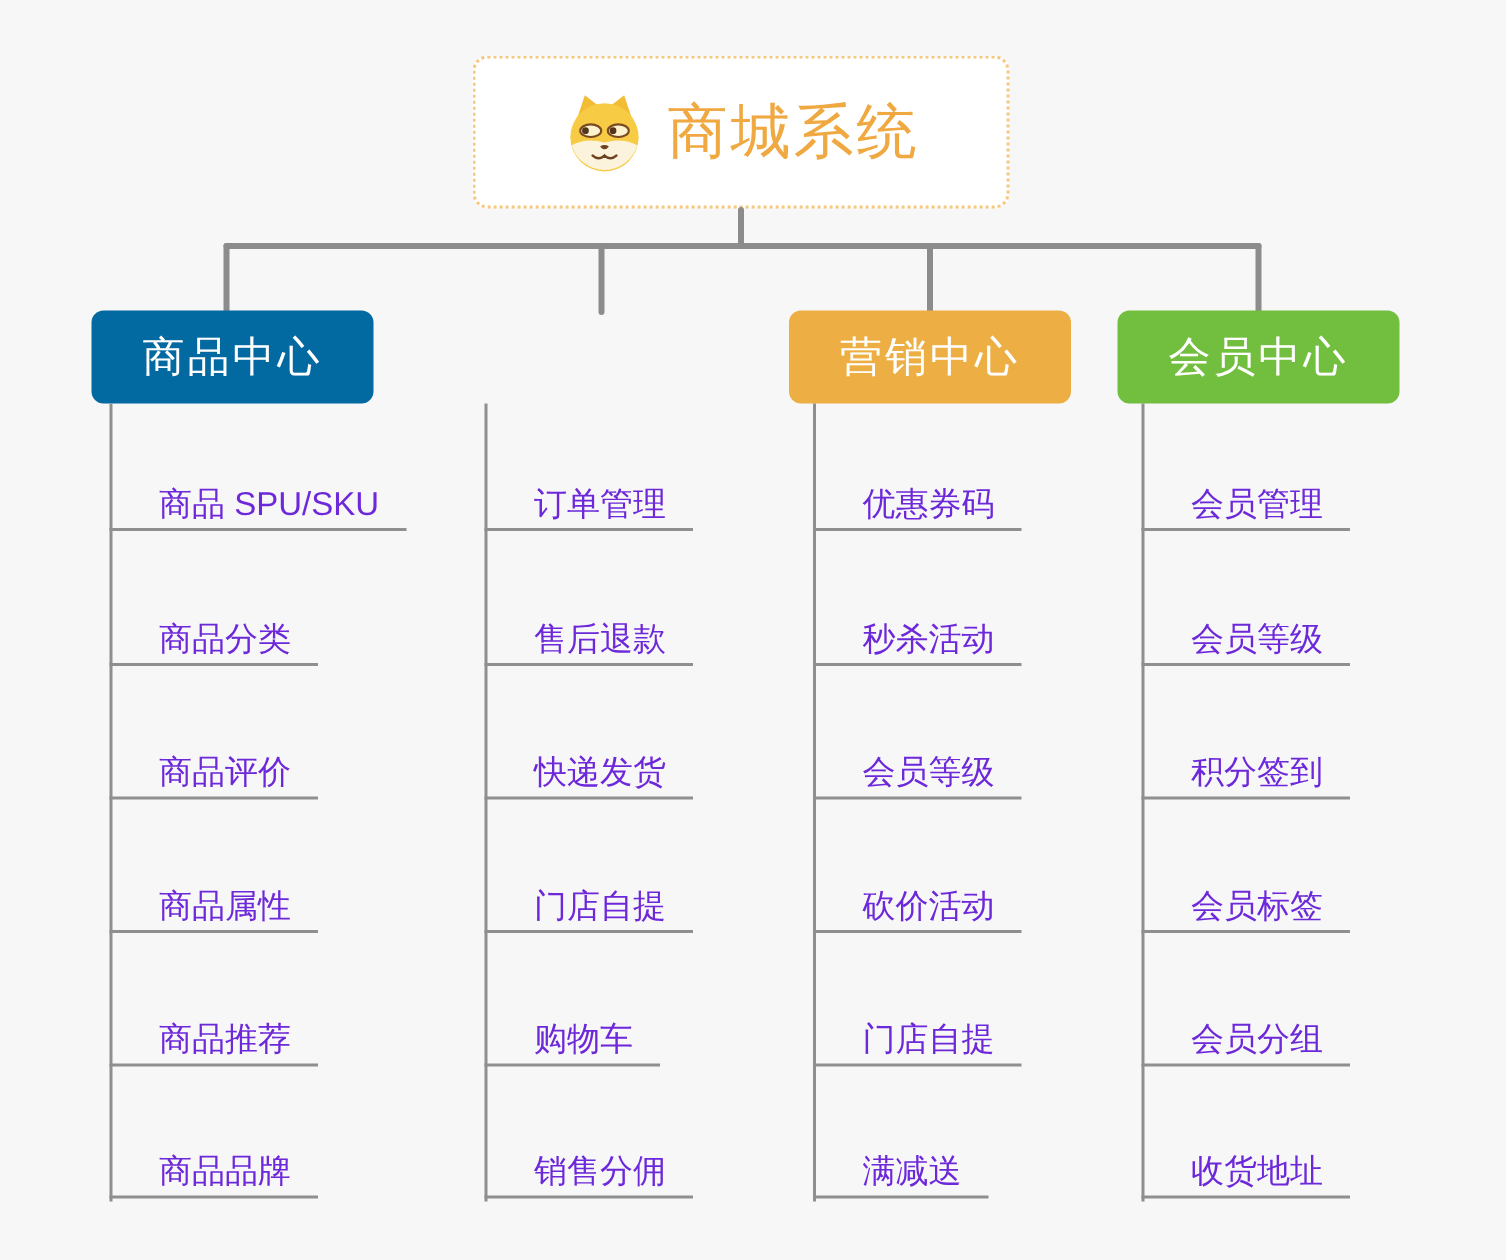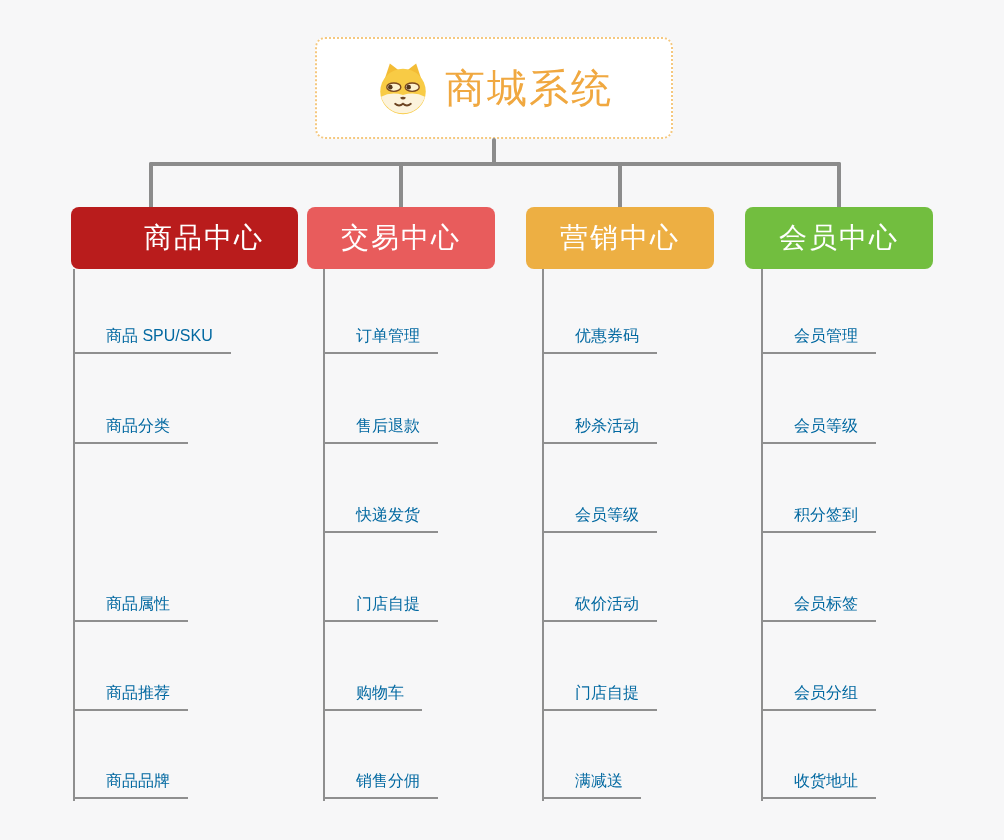--- a/index.html
+++ b/index.html
@@ -39,21 +39,21 @@
     cursor:pointer;
   }
 
   
   .spine{position:absolute;top:269px;width:2px;height:532px;background:#8F8F8F;}
 
   
   .child-topic{
     position:absolute;
     white-space:nowrap;
-    font-size:16px;color:#0369a1;line-height:32px;
+    font-size:22px;color:#6d28d9;line-height:32px;
     padding:0 18px 0 33px;
     border-bottom:2px solid #8F8F8F;
     cursor:pointer;
   }
   
   .r0{top:320px}.r1{top:410px}.r2{top:499px}.r3{top:588px}.r4{top:677px}.r5{top:765px}
 
   
   .c0{left:73px}.c1{left:323px}.c2{left:542px}.c3{left:761px}
 </style>
@@ -80,32 +80,32 @@
     <span class="root-title">商城系统</span>
   </div>
 
   <div class="conn v" style="left:492px;top:138px;height:27px;"></div>
   <div class="conn h" style="left:149px;top:162px;width:692px;"></div>
   <div class="conn v" style="left:149px;top:162px;height:48px;"></div>
   <div class="conn v" style="left:399px;top:162px;height:48px;"></div>
   <div class="conn v" style="left:618px;top:162px;height:48px;"></div>
   <div class="conn v" style="left:837px;top:162px;height:48px;"></div>
 
-  <div class="branch-header" style="left: 71px; background: #b91c1c; padding-left: 39px;">商品中心</div>
-  <div class="branch-header" style="left: 307px; background: rgb(232, 92, 92);">交易中心</div>
+  <div class="branch-header" style="left: 61px; background: #0369a1;">商品中心</div>
   <div class="branch-header" style="left: 526px; background: rgb(237, 175, 67);">营销中心</div>
   <div class="branch-header" style="left: 745px; background: rgb(114, 190, 63);">会员中心</div>
 
   <div class="spine c0"></div>
   <div class="spine c1"></div>
   <div class="spine c2"></div>
   <div class="spine c3"></div>
 
   <div class="child-topic c0 r0">商品 SPU/SKU</div>
   <div class="child-topic c0 r1">商品分类</div>
+  <div class="child-topic c0 r2">商品评价</div>
   <div class="child-topic c0 r3">商品属性</div>
   <div class="child-topic c0 r4">商品推荐</div>
   <div class="child-topic c0 r5">商品品牌</div>
 
   <div class="child-topic c1 r0">订单管理</div>
   <div class="child-topic c1 r1">售后退款</div>
   <div class="child-topic c1 r2">快递发货</div>
   <div class="child-topic c1 r3">门店自提</div>
   <div class="child-topic c1 r4">购物车</div>
   <div class="child-topic c1 r5">销售分佣</div>

